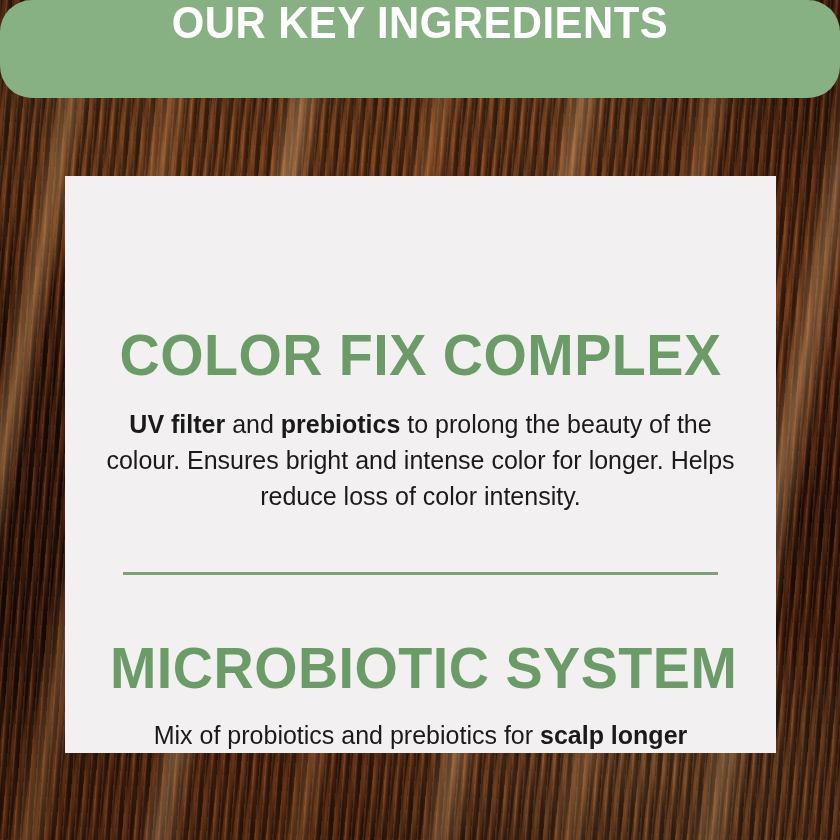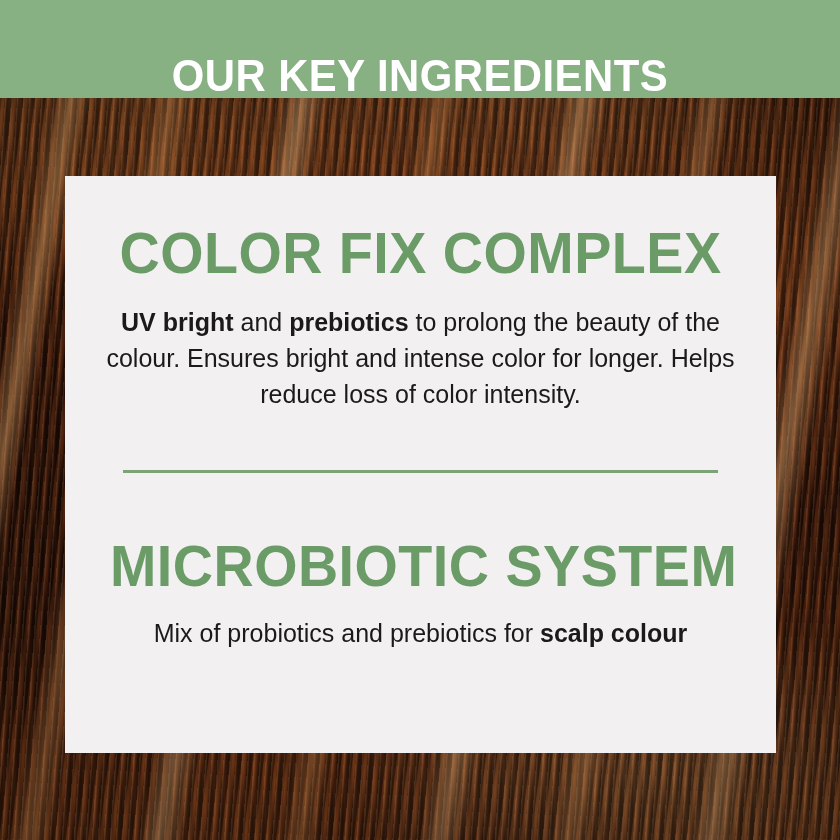--- a/index.html
+++ b/index.html
@@ -63,23 +63,24 @@
     pointer-events:none;
   }
 
   
   .banner {
     position:absolute;
     left:0; top:0;
     width:840px; height:98px;
     background:#88b183;
     display:flex;
-    align-items:flex-end;
+    align-items:flex-start;
     justify-content:center;
     z-index:5;
+    border-radius:32px;
   }
   .banner-title {
     color:#ffffff;
     font-family:"Liberation Sans Narrow","Liberation Sans", sans-serif;
     font-weight:bold;
     font-size:45px;
     letter-spacing:0.5px;
     line-height:1;
     transform:scaleX(0.93);
     white-space:nowrap;
@@ -90,20 +91,21 @@
   .card {
     position:absolute;
     left:65px; top:176px;
     width:711px; height:577px;
     background:#f2f0f1;
     z-index:6;
     display:flex;
     flex-direction:column;
     align-items:center;
     padding:0 32px;
+    justify-content:flex-end;
   }
 
   .section { width:100%; text-align:center; }
 
   .section-title {
     color:#6b9c68;
     font-family:"Liberation Sans Narrow","Liberation Sans", sans-serif;
     font-weight:bold;
     line-height:1;
     letter-spacing:0.5px;
@@ -143,28 +145,28 @@
   <div class="hair-bg"></div>
 
   <div class="banner">
     <div class="banner-title">OUR KEY INGREDIENTS</div>
   </div>
 
   <div class="card">
 
     <div class="section">
       <div class="section-title title-color-fix">COLOR FIX COMPLEX</div>
-      <p class="body-text para-color-fix"><b>UV bright</b> and <b>prebiotics</b> to prolong the beauty of the colour. Ensures bright and intense color for longer. Helps reduce loss of color intensity.</p>
+      <p class="body-text para-color-fix"><b>UV filter</b> and <b>prebiotics</b> to prolong the beauty of the colour. Ensures bright and intense color for longer. Helps reduce loss of color intensity.</p>
     </div>
 
     <div class="divider-wrap">
       <div class="divider"></div>
     </div>
 
     <div class="gap-after-divider"></div>
 
     <div class="section">
       <div class="section-title title-microbiotic">MICROBIOTIC SYSTEM</div>
-      <p class="body-text para-microbiotic">Mix of probiotics and prebiotics for <b>scalp colour</b></p>
+      <p class="body-text para-microbiotic">Mix of probiotics and prebiotics for <b>scalp longer</b></p>
     </div>
 
   </div>
 </div>
 
 </body></html>

